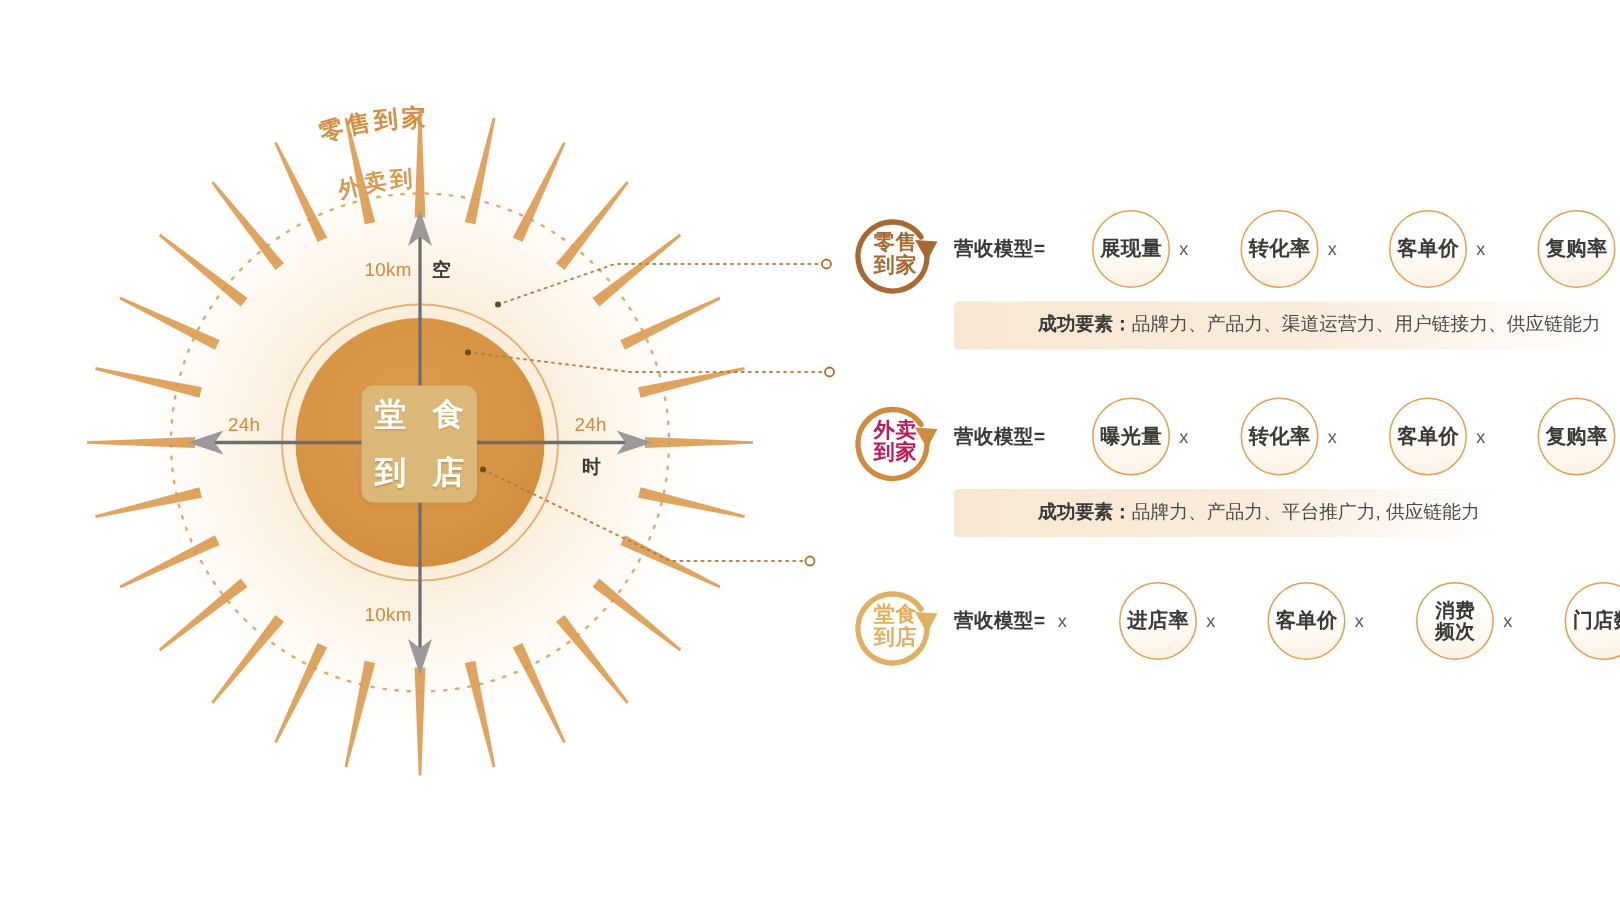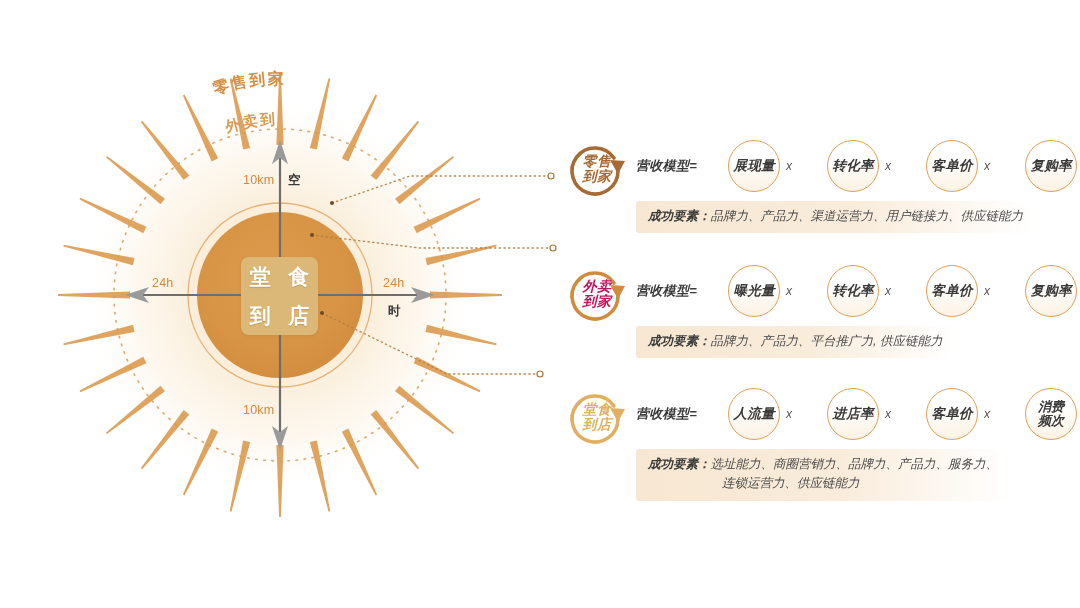--- a/index.html
+++ b/index.html
@@ -29,21 +29,21 @@
     display:grid;grid-template-columns:1fr 1fr;grid-template-rows:1fr 1fr;
     z-index:6;
   }
   #center-tile .ch{
     display:flex;align-items:center;justify-content:center;
     color:#ffffff;font-size:21px;font-weight:700;line-height:1;
     text-shadow:0 1px 1px rgba(140,100,40,.35);
   }
 
   
-  .panel{position:absolute;left:566px;font-style:italic;}
+  .panel{position:absolute;left:566px;}
   #panel-0{top:136px;}
   #panel-1{top:261px;}
   #panel-2{top:384px;}
 
   .panel-row{display:flex;align-items:flex-start;}
 
   .badge{
     position:relative;width:62px;height:62px;flex:0 0 62px;margin-top:2px;
   }
   .badge .btxt{
@@ -74,21 +74,21 @@
   }
 
   .factors{
     margin-top:9px;
     background:linear-gradient(90deg,#f7e7d2 0%,#f9ecdb 55%,rgba(250,240,228,0) 100%);
     border-radius:3px;
     padding:6px 12px 7px 12px;
     font-size:12.5px;line-height:1.55;color:#4a4a4a;
     display:inline-block;
   }
-  .factors .ftitle{font-weight:700;color:#3a3a3a;}
+  .factors .ftitle{font-weight:700;color:#3a3a3a;margin-left:44px;}
   .factors .fline{white-space:nowrap;}
   .factors .fline.indent{padding-left:74px;}
 </style>
 </head>
 <body>
 
 <div id="stage">
 
   <div id="sunburst">
     <svg width="560" height="608" viewBox="0 0 560 608">
@@ -276,34 +276,29 @@
           <polygon points="52,36 44,22 59,23" fill="#e0b060"></polygon>
         </svg>
         <div class="btxt" style="color:#e0b060;">
           <span>堂食</span>
           <span>到店</span>
         </div>
       </div>
       <div class="panel-body">
         <div class="formula">
           <span class="formula-label">营收模型=</span>
-          <span class="bubble">人流量</span>
           <span class="times">x</span>
           <span class="bubble">进店率</span>
           <span class="times">x</span>
           <span class="bubble">客单价</span>
           <span class="times">x</span>
           <span class="bubble two-line">
             <span>消费</span>
             <span>频次</span>
           </span>
           <span class="times">x</span>
           <span class="bubble">门店数</span>
         </div>
-        <div class="factors">
-          <div class="fline"><span class="ftitle">成功要素：</span><span>选址能力、商圈营销力、品牌力、产品力、服务力、</span></div>
-          <div class="fline indent"><span>连锁运营力、供应链能力</span></div>
-        </div>
       </div>
     </div>
   </div>
 
 </div>
 
 </body></html>

